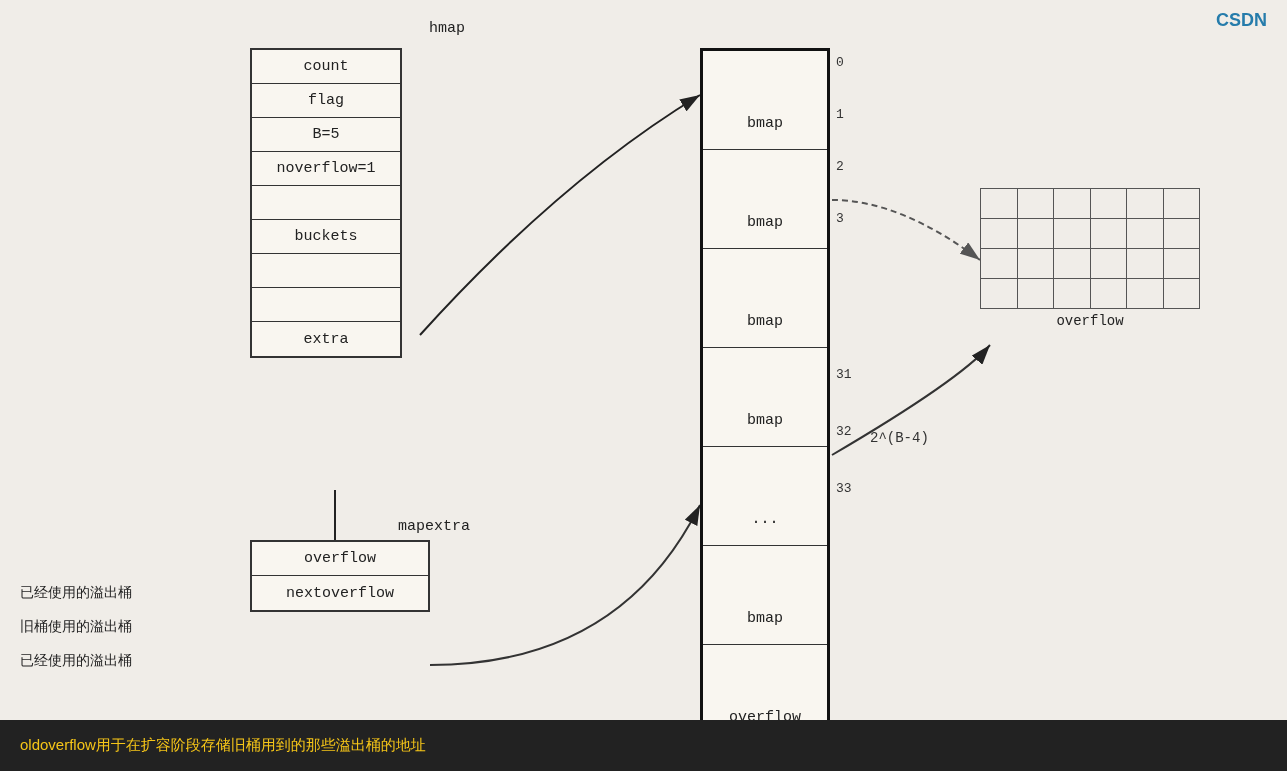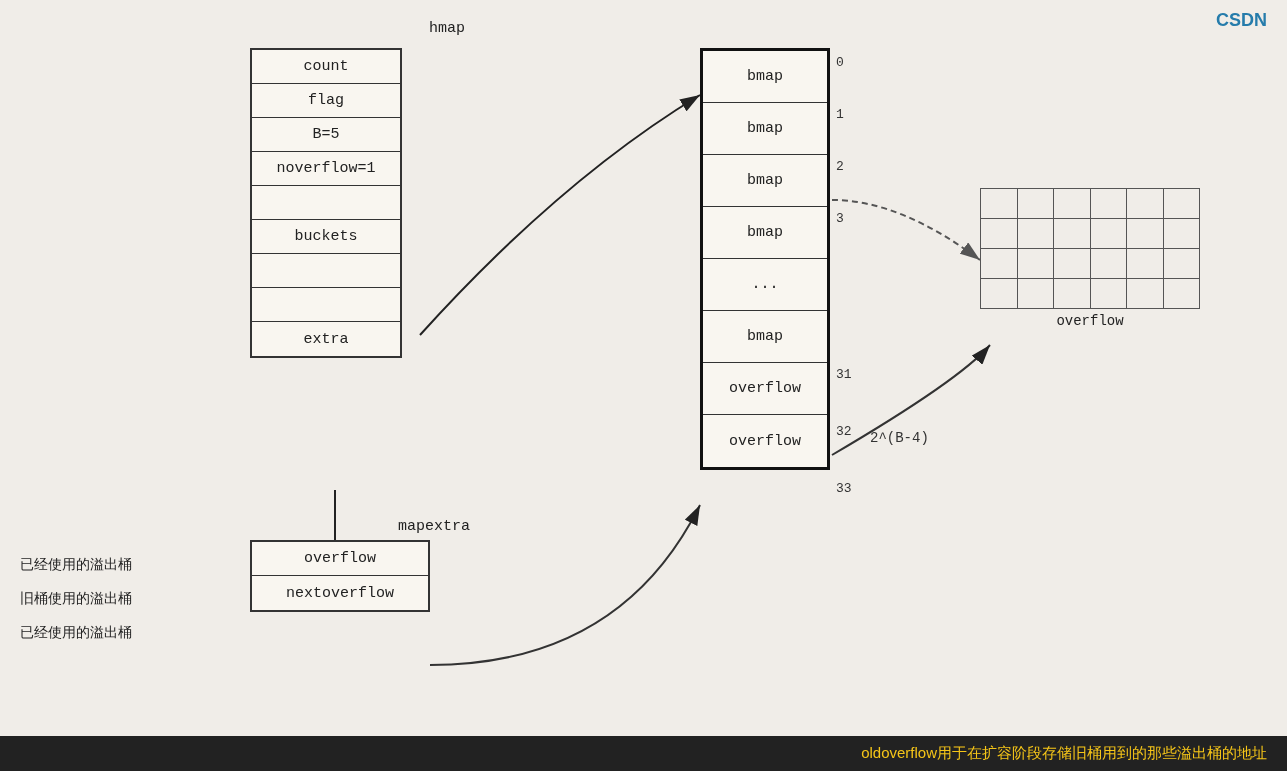--- a/index.html
+++ b/index.html
@@ -35,22 +35,22 @@
     
     .bottom-banner {
       position: absolute;
       bottom: 0;
       left: 0;
       width: 100%;
       background: #222;
       color: #f5c518;
       font-size: 15px;
       font-family: Arial, sans-serif;
-      padding: 8px 20px;
-      text-align: right;
+      padding: 16px 20px;
+      text-align: left;
     }
 
     
     .struct-box {
       position: absolute;
       border: 2px solid #333;
       background: #f9f6f0;
     }
     .struct-box .cell {
       border-bottom: 1px solid #333;
@@ -82,20 +82,21 @@
     }
 
     
     #buckets-box {
       left: 700px;
       top: 48px;
       width: 130px;
     }
     #buckets-box .cell {
       min-height: 52px;
+      margin-top: 47px;
     }
     #buckets-box {
       border: 3px solid #111;
     }
 
     
     #overflow-grid {
       position: absolute;
       left: 980px;
       top: 188px;
@@ -133,20 +134,21 @@
       color: #333;
       font-family: 'Courier New', Courier, monospace;
     }
 
     
     .cn-label {
       position: absolute;
       font-size: 14px;
       color: #222;
       font-family: Liberation Mono, monospace;
+      margin-top: 28px;
     }
 
     
     #arrows-svg {
       position: absolute;
       top: 0;
       left: 0;
       width: 1287px;
       height: 771px;
       pointer-events: none;

